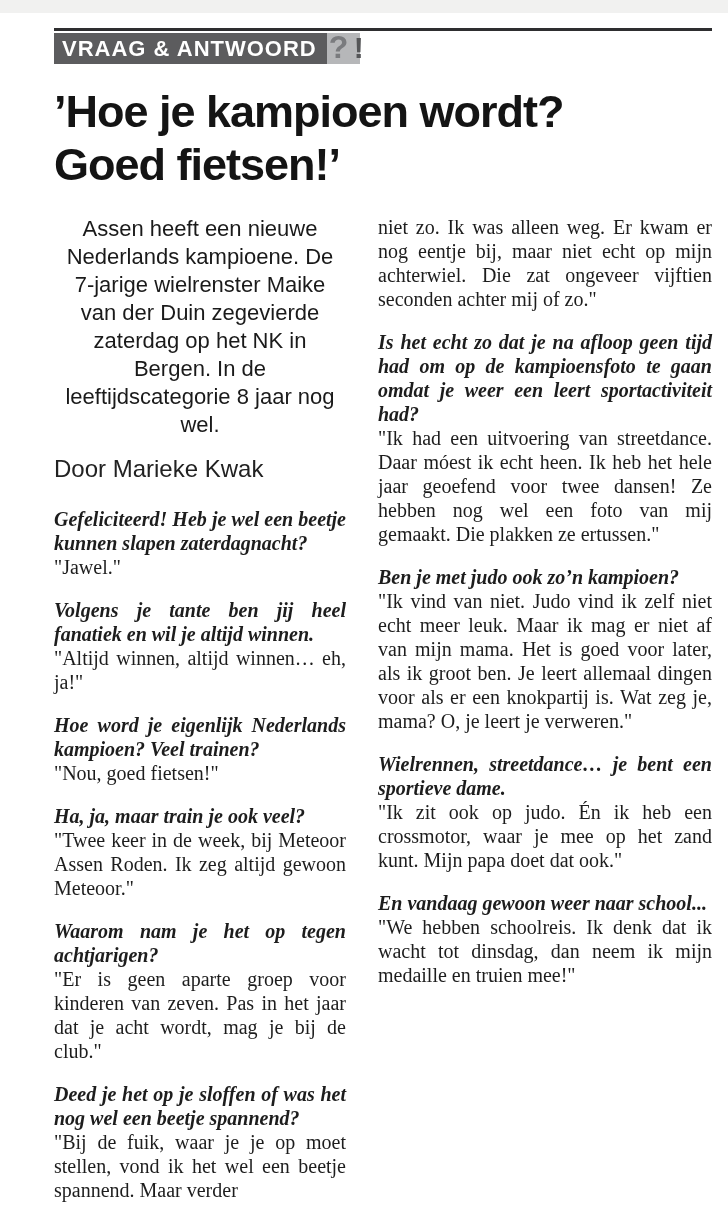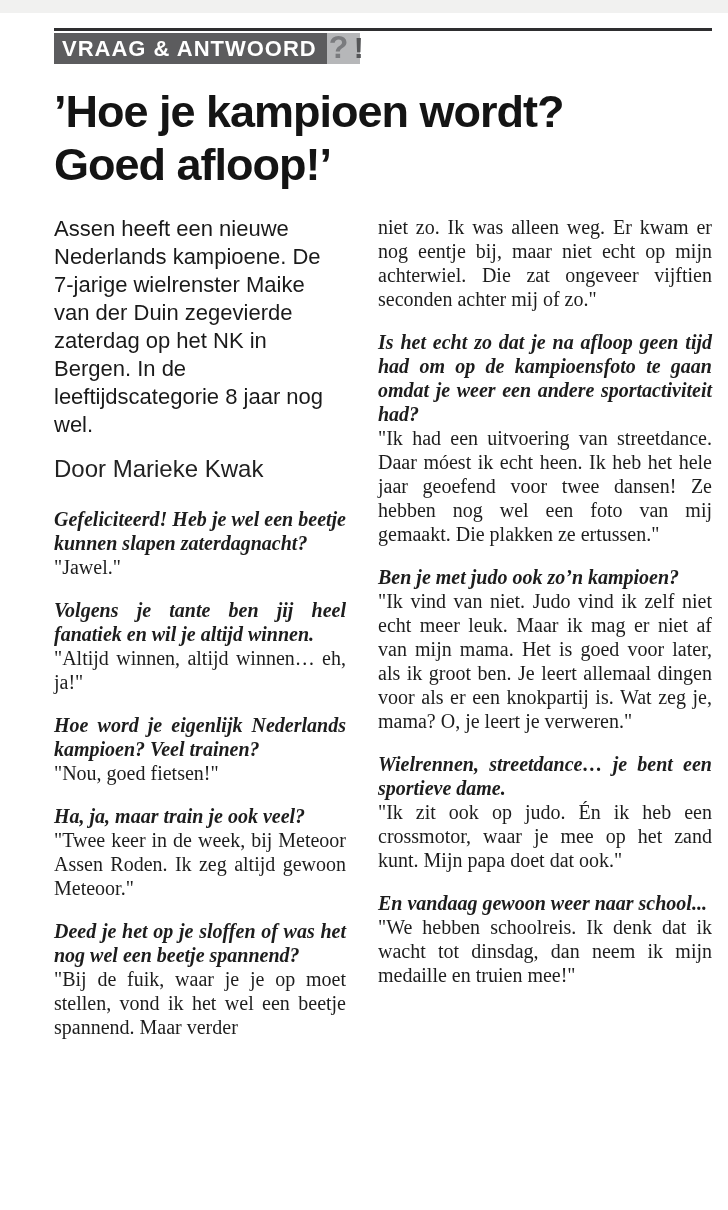--- a/index.html
+++ b/index.html
@@ -83,20 +83,21 @@
     margin-top: 24px;
   }
   .col-left  { width: 292px; }
   .col-right { width: 334px; }
   .intro {
     font-family: "Liberation Sans", sans-serif;
     font-size: 22px;
     line-height: 28px;
     color: #1a1a1a;
     margin: 0;
+    text-align: center;
   }
   .byline {
     font-family: "Liberation Sans", sans-serif;
     font-size: 24px;
     color: #222222;
     margin: 16px 0 0 0;
   }
   .col-left .qa-list { margin-top: 24px; }
   .col-right .qa-list { margin-top: 0; }
   .qa-block {
@@ -127,21 +128,21 @@
       <span>VRAAG &amp; ANTWOORD</span>
     </div>
     <div class="qmark-box">
       <span class="q-glyph">?</span>
       <span class="excl-glyph">!</span>
     </div>
   </div>
 
   <h1 class="headline">
     <span>’Hoe je kampioen wordt?</span><br>
-    <span>Goed afloop!’</span>
+    <span>Goed fietsen!’</span>
   </h1>
 
   <div class="columns">
 
     <div class="col-left">
       <p class="intro">Assen heeft een nieuwe Nederlands kampioene. De 7-jarige wielrenster Maike van der Duin zegevierde zaterdag op het NK in Bergen. In de leeftijdscategorie 8 jaar nog wel.</p>
       <p class="byline">Door Marieke Kwak</p>
       <div class="qa-list">
           <div class="qa-block">
             <p class="q">Gefeliciteerd! Heb je wel een beetje kunnen slapen zaterdagnacht?</p>
@@ -153,33 +154,37 @@
           </div>
           <div class="qa-block">
             <p class="q">Hoe word je eigenlijk Nederlands kampioen? Veel trainen?</p>
             <p class="a">"Nou, goed fietsen!"</p>
           </div>
           <div class="qa-block">
             <p class="q">Ha, ja, maar train je ook veel?</p>
             <p class="a">"Twee keer in de week, bij Meteoor Assen Roden. Ik zeg altijd gewoon Meteoor."</p>
           </div>
           <div class="qa-block">
+            <p class="q">Waarom nam je het op tegen achtjarigen?</p>
+            <p class="a">"Er is geen aparte groep voor kinderen van zeven. Pas in het jaar dat je acht wordt, mag je bij de club."</p>
+          </div>
+          <div class="qa-block">
             <p class="q">Deed je het op je sloffen of was het nog wel een beetje spannend?</p>
             <p class="a">"Bij de fuik, waar je je op moet stellen, vond ik het wel een beetje spannend. Maar verder</p>
           </div>
         </div>
     </div>
 
     <div class="col-right">
       <div class="qa-list">
           <div class="qa-block">
             <p class="a">niet zo. Ik was alleen weg. Er kwam er nog eentje bij, maar niet echt op mijn achterwiel. Die zat ongeveer vijftien seconden achter mij of zo."</p>
           </div>
           <div class="qa-block">
-            <p class="q">Is het echt zo dat je na afloop geen tijd had om op de kampioensfoto te gaan omdat je weer een andere sportactiviteit had?</p>
+            <p class="q">Is het echt zo dat je na afloop geen tijd had om op de kampioensfoto te gaan omdat je weer een leert sportactiviteit had?</p>
             <p class="a">"Ik had een uitvoering van streetdance. Daar móest ik echt heen. Ik heb het hele jaar geoefend voor twee dansen! Ze hebben nog wel een foto van mij gemaakt. Die plakken ze ertussen."</p>
           </div>
           <div class="qa-block">
             <p class="q">Ben je met judo ook zo’n kampioen?</p>
             <p class="a">"Ik vind van niet. Judo vind ik zelf niet echt meer leuk. Maar ik mag er niet af van mijn mama. Het is goed voor later, als ik groot ben. Je leert allemaal dingen voor als er een knokpartij is. Wat zeg je, mama? O, je leert je verweren."</p>
           </div>
           <div class="qa-block">
             <p class="q">Wielrennen, streetdance… je bent een sportieve dame.</p>
             <p class="a">"Ik zit ook op judo. Én ik heb een crossmotor, waar je mee op het zand kunt. Mijn papa doet dat ook."</p>
           </div>

